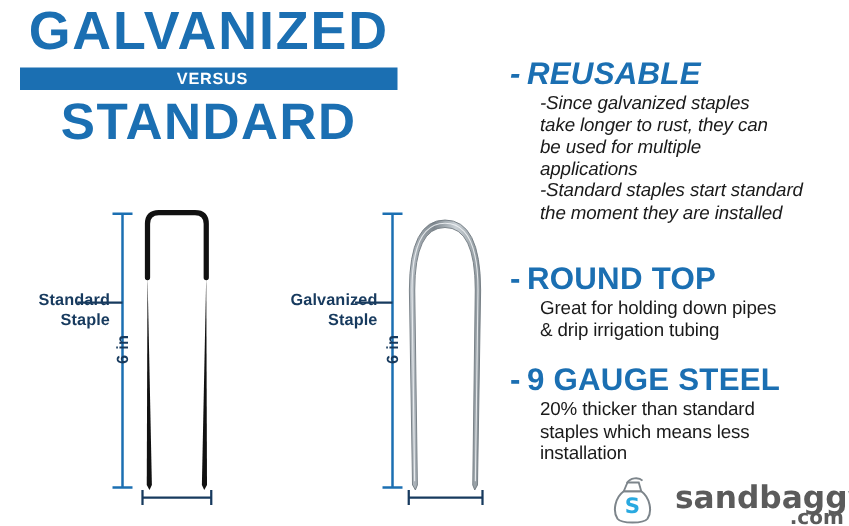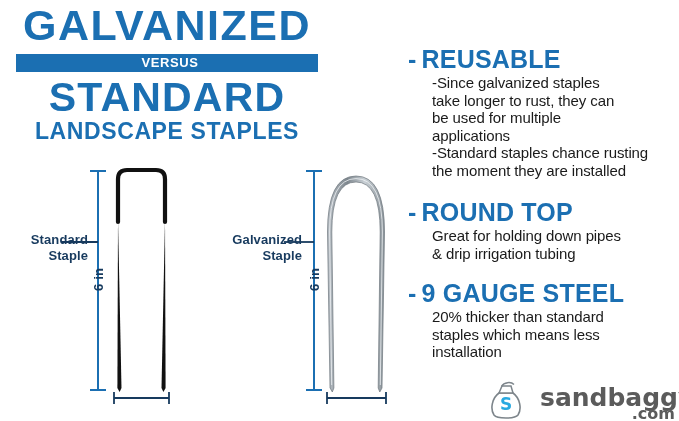--- a/index.html
+++ b/index.html
@@ -146,21 +146,21 @@
   .feature-head .dash { margin-right: 5px; }
   .feature-body {
     color: #1a1a1a;
     font-size: 15px;
     line-height: 17.5px;
     padding-left: 24px;
     letter-spacing: -0.1px;
   }
   .feature-body p { margin: 0; }
 
-  .f-reusable   { margin-bottom: 18px; }
+  .f-reusable   { margin-bottom: 29px; font-style: italic; }
   .f-roundtop   { margin-bottom: 16px; }
 
   
   .logo {
     position: absolute;
     left: 487px;
     top: 379px;
     width: 190px;
     height: 42px;
   }
@@ -192,21 +192,20 @@
 
 <div id="infographic">
 
   <div class="title-galvanized">GALVANIZED</div>
 
   <div class="versus-bar"></div>
   <div class="versus-text">VERSUS</div>
 
   <div class="title-standard">STANDARD</div>
 
-  <div class="title-landscape">LANDSCAPE STAPLES</div>
 
   <div class="diagram left">
 
     <svg class="staple-svg" width="196" height="255" viewBox="0 0 196 255">
 
       <g>
         <path d="M118,62 L118,19 Q118,10 127,10 L156,10 Q165,10 165,19 L165,62" fill="none" stroke="#111111" stroke-width="4.2" stroke-linecap="round"></path>
         <path d="M118,60 L121.5,228 L119.6,232 L117.4,228 Z" fill="#111111"></path>
         <path d="M165,60 L161.5,228 L163.4,232 L165.6,228 Z" fill="#111111"></path>
       </g>
@@ -285,21 +284,21 @@
 
     <div class="feature f-reusable">
       <div class="feature-head">
         <span class="dash">-</span><span>REUSABLE</span>
       </div>
       <div class="feature-body">
         <p>-Since galvanized staples</p>
         <p>take longer to rust, they can</p>
         <p>be used for multiple</p>
         <p>applications</p>
-        <p>-Standard staples chance rusting</p>
+        <p>-Standard staples start standard</p>
         <p>the moment they are installed</p>
       </div>
     </div>
 
     <div class="feature f-roundtop">
       <div class="feature-head">
         <span class="dash">-</span><span>ROUND TOP</span>
       </div>
       <div class="feature-body">
         <p>Great for holding down pipes</p>

